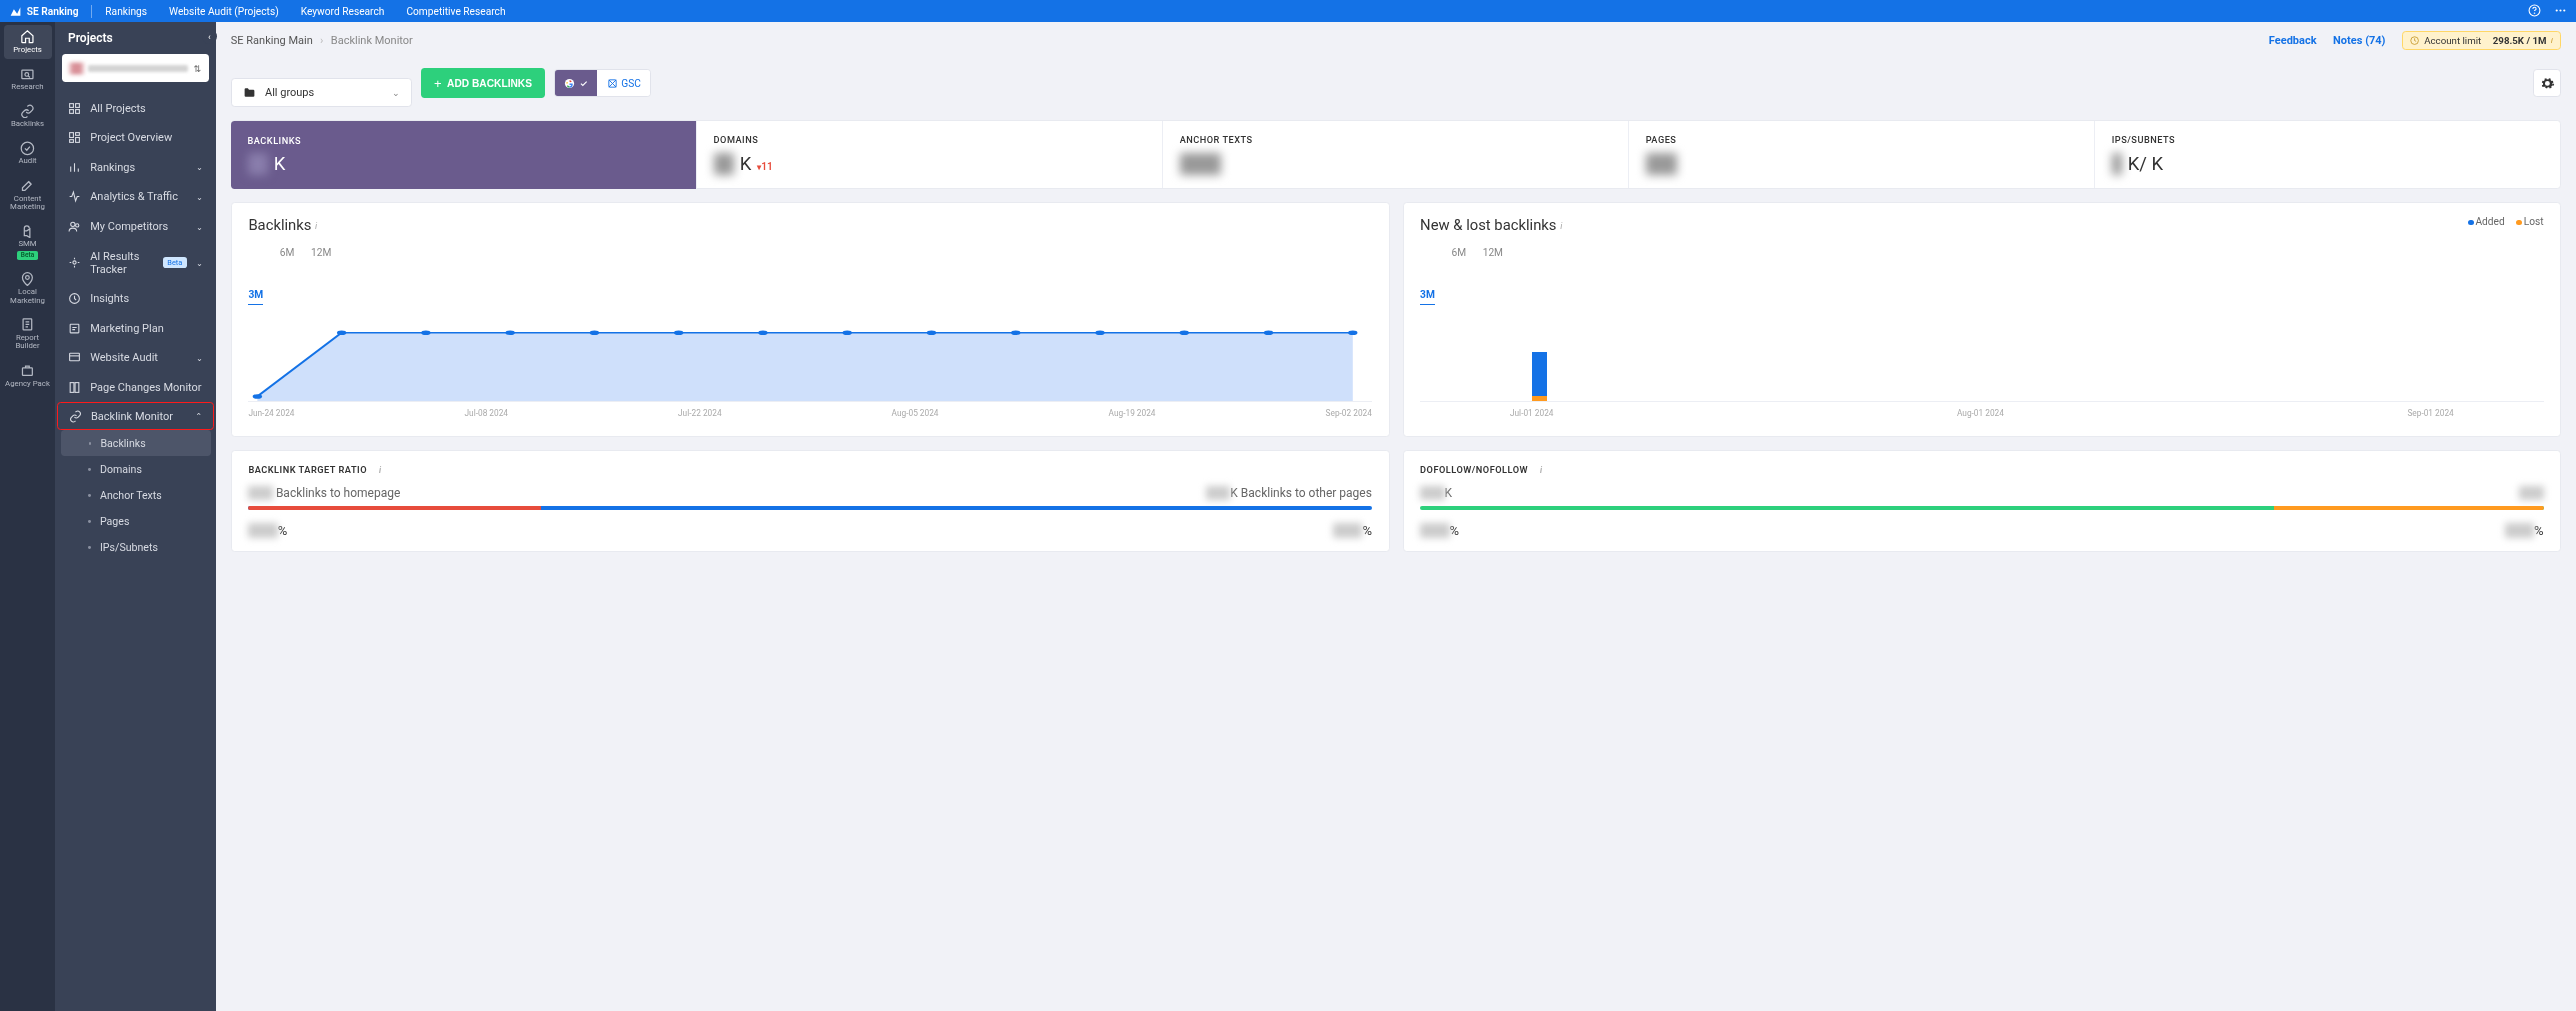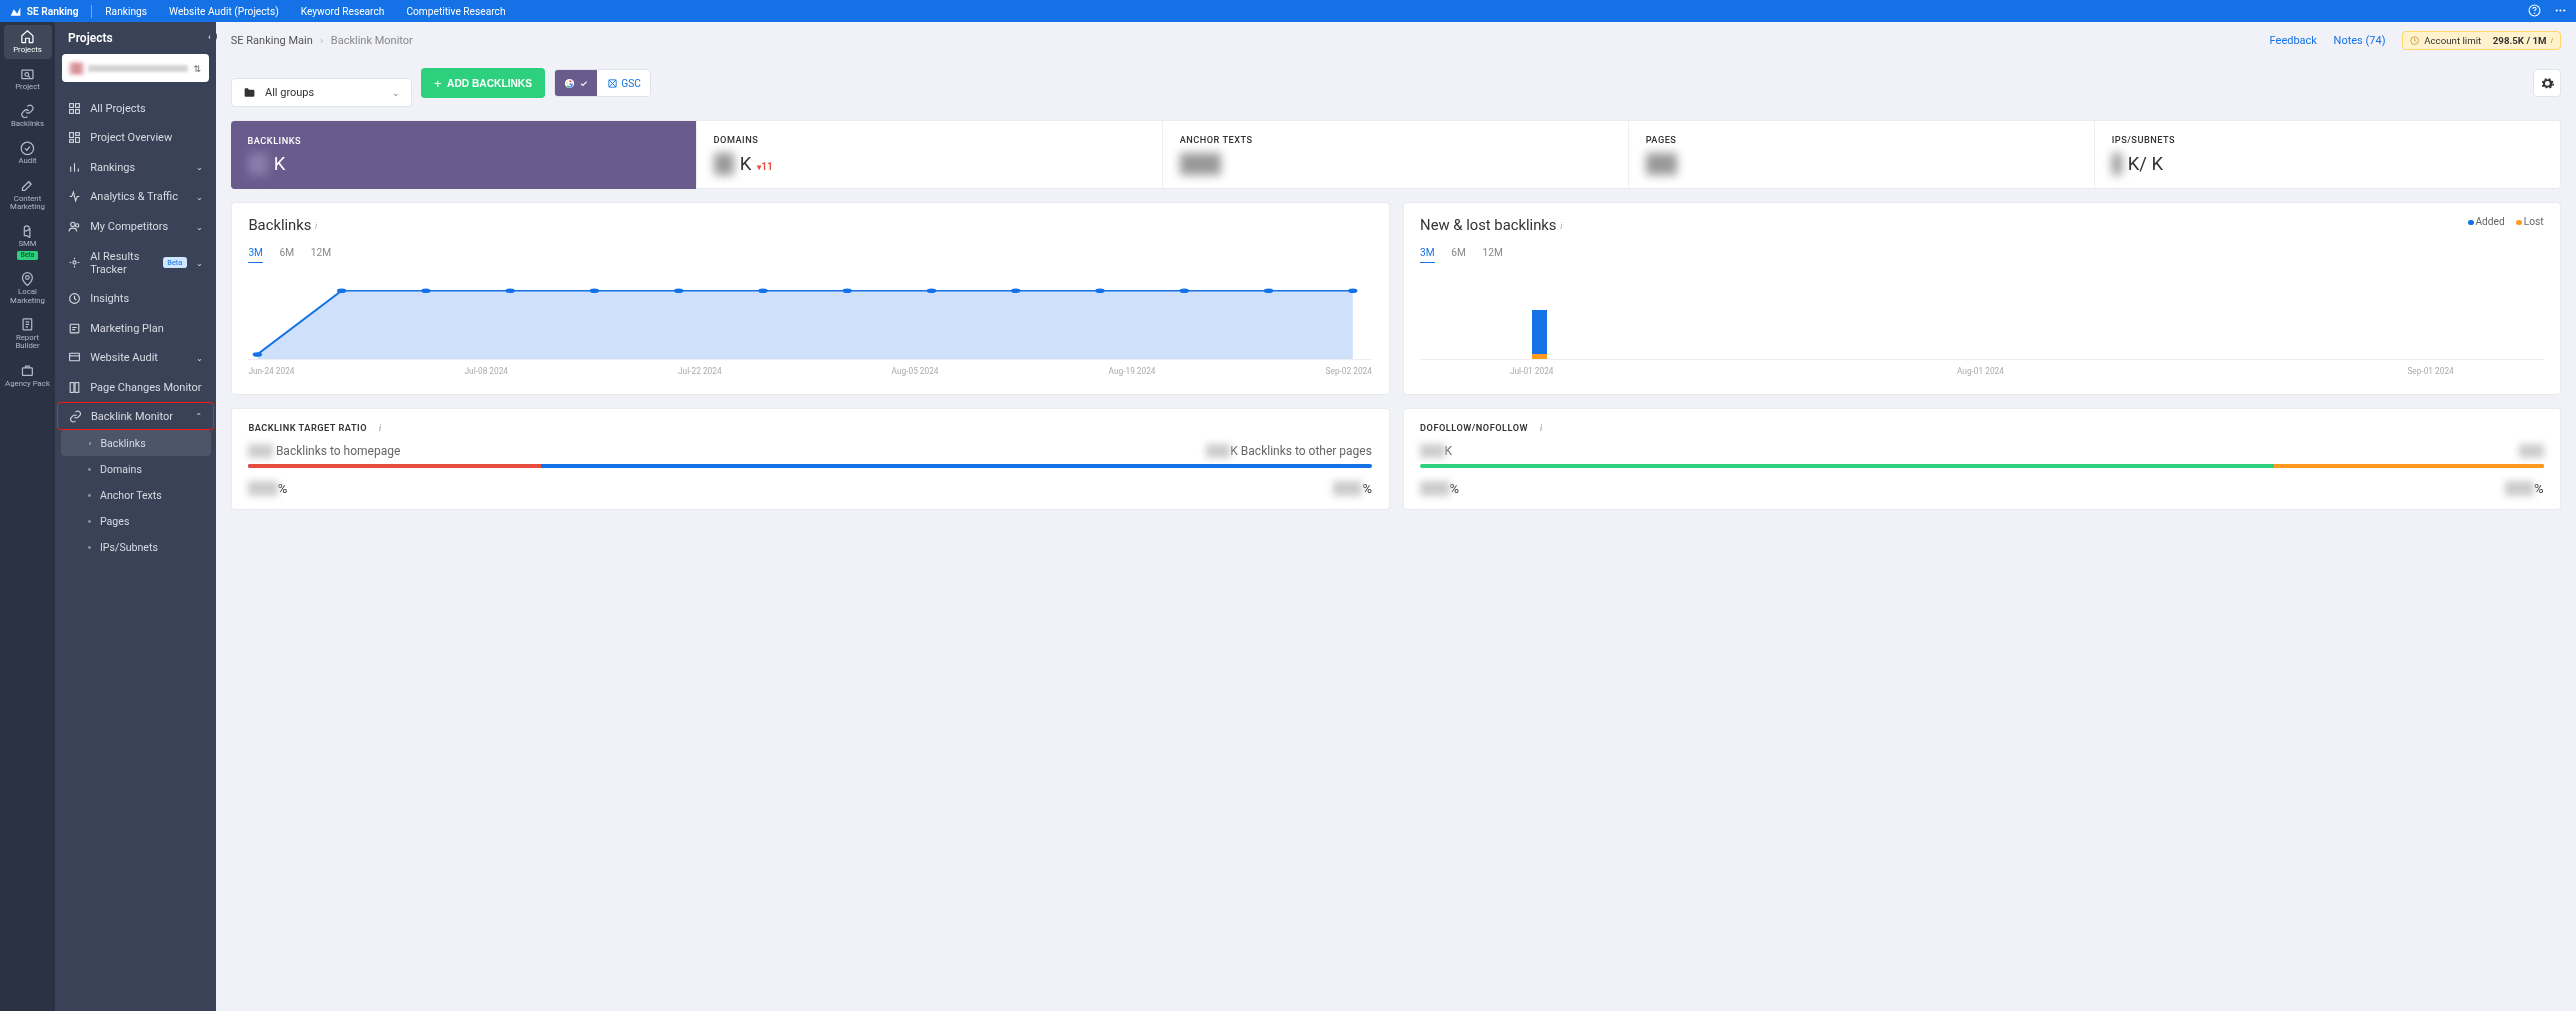--- a/index.html
+++ b/index.html
@@ -42,21 +42,21 @@
   .sidebar .sub-item.active { background: #4d5569; border-radius: 3.7px; margin: 0 5.5px; padding-left: 28px; }
   .sidebar .collapse-btn { position: absolute; right: -0.9px; top: 7.4px; width: 14.8px; height: 14.8px; background: #394256; border-radius: 50%; display:flex; align-items:center; justify-content:center; font-size:9.2px; color:#fff; cursor:pointer; z-index:10;}
   
   
   .main { flex: 1; background: #f1f2f7; overflow-y: auto; position: relative; }
   .header { display: flex; align-items: center; padding: 9.2px 14.8px; font-size: 11px; }
   .crumb { color: #555; }
   .crumb-sep { color: #bbb; margin: 0 7.4px; }
   .crumb.active { color: #888; }
   .header .right { margin-left: auto; display: flex; align-items: center; gap: 16.6px; }
-  .header .link { color: #1472e6; cursor: pointer; }
+  .header .link { color: #1472e6; cursor: pointer; font-weight: bold; }
   .header .limit-pill { background: #fff2cc; border: 0.9px solid #ffd766; border-radius: 3.7px; padding: 2.8px 7.4px; font-size: 9.7px; display: flex; align-items: center; gap: 4.6px; }
   .header .limit-pill svg { width:9.2px; height:9.2px;}
   
   .toolbar { display: flex; align-items: center; gap: 9.2px; padding: 0 14.8px 13px; }
   .toolbar .groups { background: #fff; border: 0.9px solid #e1e3eb; border-radius: 3.7px; height: 29.5px; display: flex; align-items: center; padding: 0 11px; gap: 9.2px; font-size: 11px; width: 181px; color:#333;margin-top:19px;}
   .toolbar .groups .chev { margin-left:auto; font-size:9.2px; color:#888;}
   .btn-add { background: #2dd07c; color: #fff; border-radius: 3.7px; height: 29.5px; display: flex; align-items: center; padding: 0 13px; gap: 5.5px; font-size: 10.2px; font-weight: 600; cursor: pointer; border:none;}
   .btn-add .plus { font-size:13px; font-weight:400;}
   .btn-g { display: flex; height: 28px; border-radius: 3.7px; overflow: hidden; border:0.9px solid #e1e3eb;}
   .btn-g .seg { display: flex; align-items: center; padding: 0 9.2px; gap:3.7px; font-size:10.2px;justify-content:space-between;}
@@ -78,21 +78,21 @@
   
   
   .panel-row { display: flex; gap: 13px; padding: 0 14.8px 13px; }
   .panel { flex: 1; background: #fff; border:0.9px solid #e8eaf0; border-radius:3.7px; padding: 13px 16.6px;}
   .panel h3 { font-size: 14.8px; font-weight: 400; display:flex; align-items:center; gap:3.7px;}
   .panel h3 .info { font-size:9.2px; font-style:italic; color:#aaa; cursor:help;}
   .panel .legend { float: right; font-size: 10.2px; color:#666;}
   .panel .legend .dot { display:inline-block; width:5.5px; height:5.5px; border-radius:50%; margin: 0 1.8px 0 9.2px; vertical-align:middle;}
   .panel .range-tabs { display: flex; gap: 16.6px; margin: 13px 0 5.5px; font-size: 10.2px; color:#888;}
   .panel .range-tabs .t { cursor:pointer; padding-bottom:3.7px;}
-  .panel .range-tabs .t.active { color:#1472e6; border-bottom:1.8px solid #1472e6; font-weight:400;}
+  .panel .range-tabs .t.active { color:#1472e6; border-bottom:1.8px solid #1472e6; font-weight:700;margin-top:42px;}
   
   
   .chart-area { height: 92px; position: relative; border-bottom:0.9px solid #eceef4;}
   .chart-area svg { width:100%; height:100%;}
   .x-axis { display:flex; justify-content:space-between; padding:5.5px 0; font-size:8.3px; color:#aaa;}
   .chart-bars { height:92px; position:relative; border-bottom:0.9px solid #eceef4;}
   .bar-stack { position:absolute; bottom:0; width:14.8px;}
   .bar-stack .b1 { width:100%; background:#1472e6;}
   .bar-stack .b2 { width:100%; background:#ff9a1f;}
   
@@ -145,21 +145,21 @@
           <path d="M3 11l9-8 9 8v10a1 1 0 01-1 1h-5v-7h-6v7H4a1 1 0 01-1-1z"></path>
         </svg>
         <span>Projects</span>
       </div>
     <div class="item">
         <svg viewBox="0 0 24 24" fill="none" stroke="currentColor" stroke-width="2">
           <rect x="3" y="5" width="18" height="14" rx="1"></rect>
           <circle cx="11" cy="12" r="3"></circle>
           <path d="M13 14l3 3"></path>
         </svg>
-        <span>Project</span>
+        <span>Research</span>
       </div>
     <div class="item">
         <svg viewBox="0 0 24 24" fill="none" stroke="currentColor" stroke-width="2">
           <path d="M10 13a5 5 0 007 0l3-3a5 5 0 00-7-7l-1 1M14 11a5 5 0 00-7 0l-3 3a5 5 0 007 7l1-1"></path>
         </svg>
         <span>Backlinks</span>
       </div>
     <div class="item">
         <svg viewBox="0 0 24 24" fill="none" stroke="currentColor" stroke-width="2">
           <circle cx="12" cy="12" r="10"></circle>

